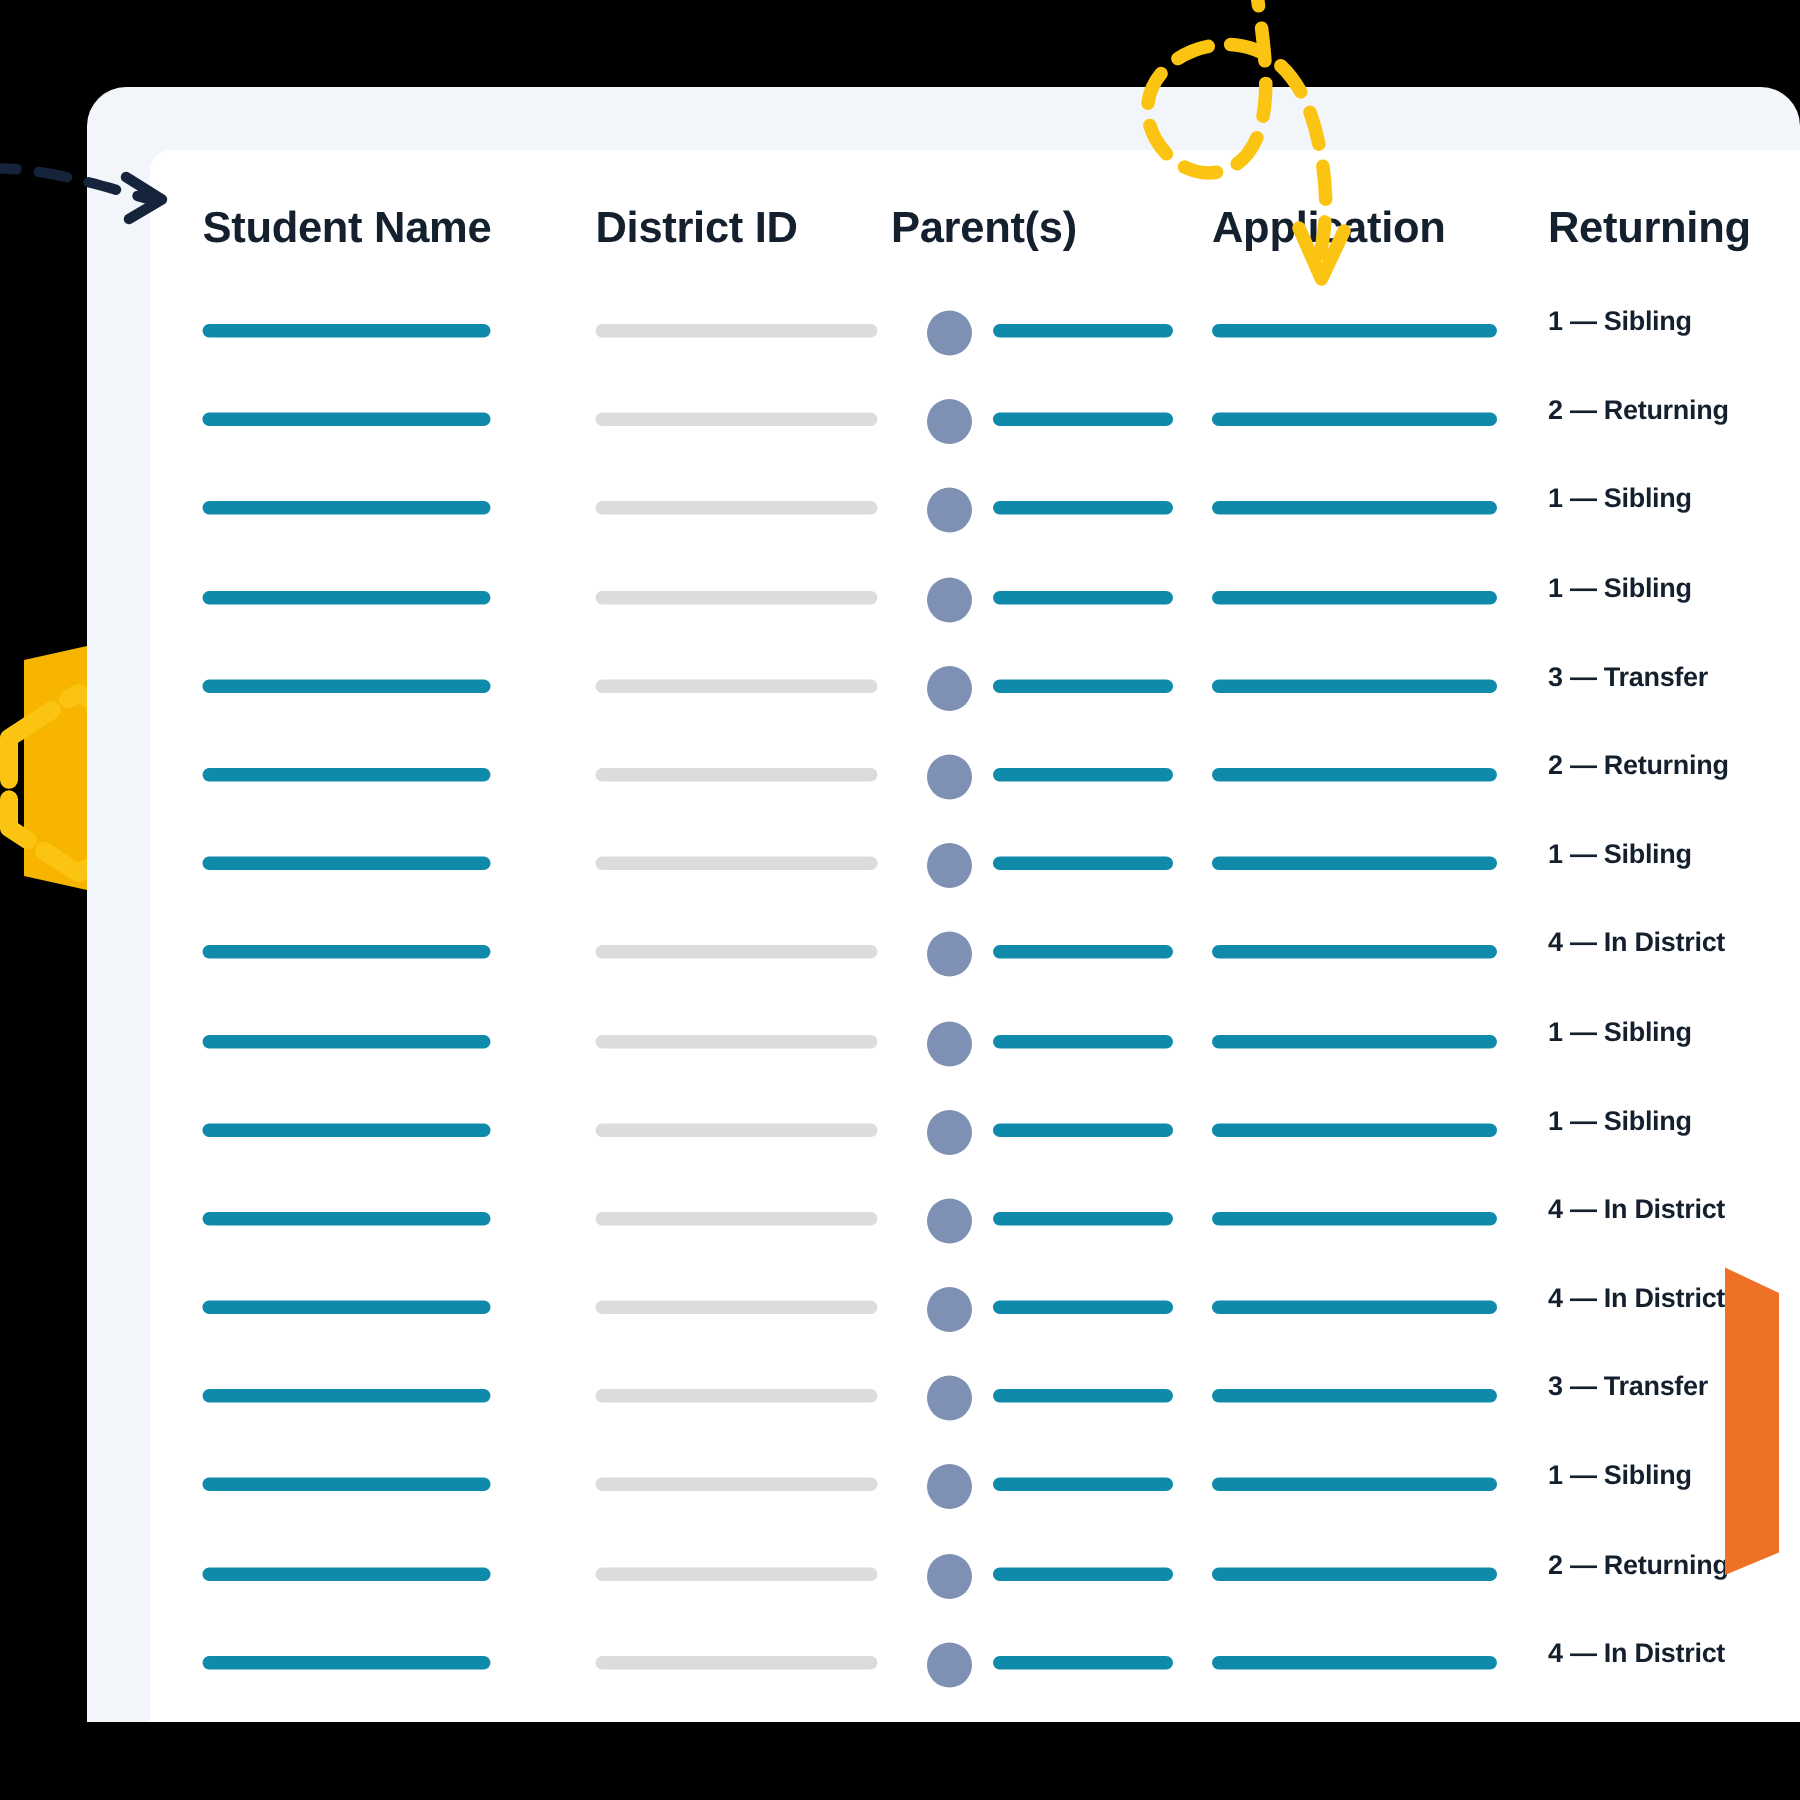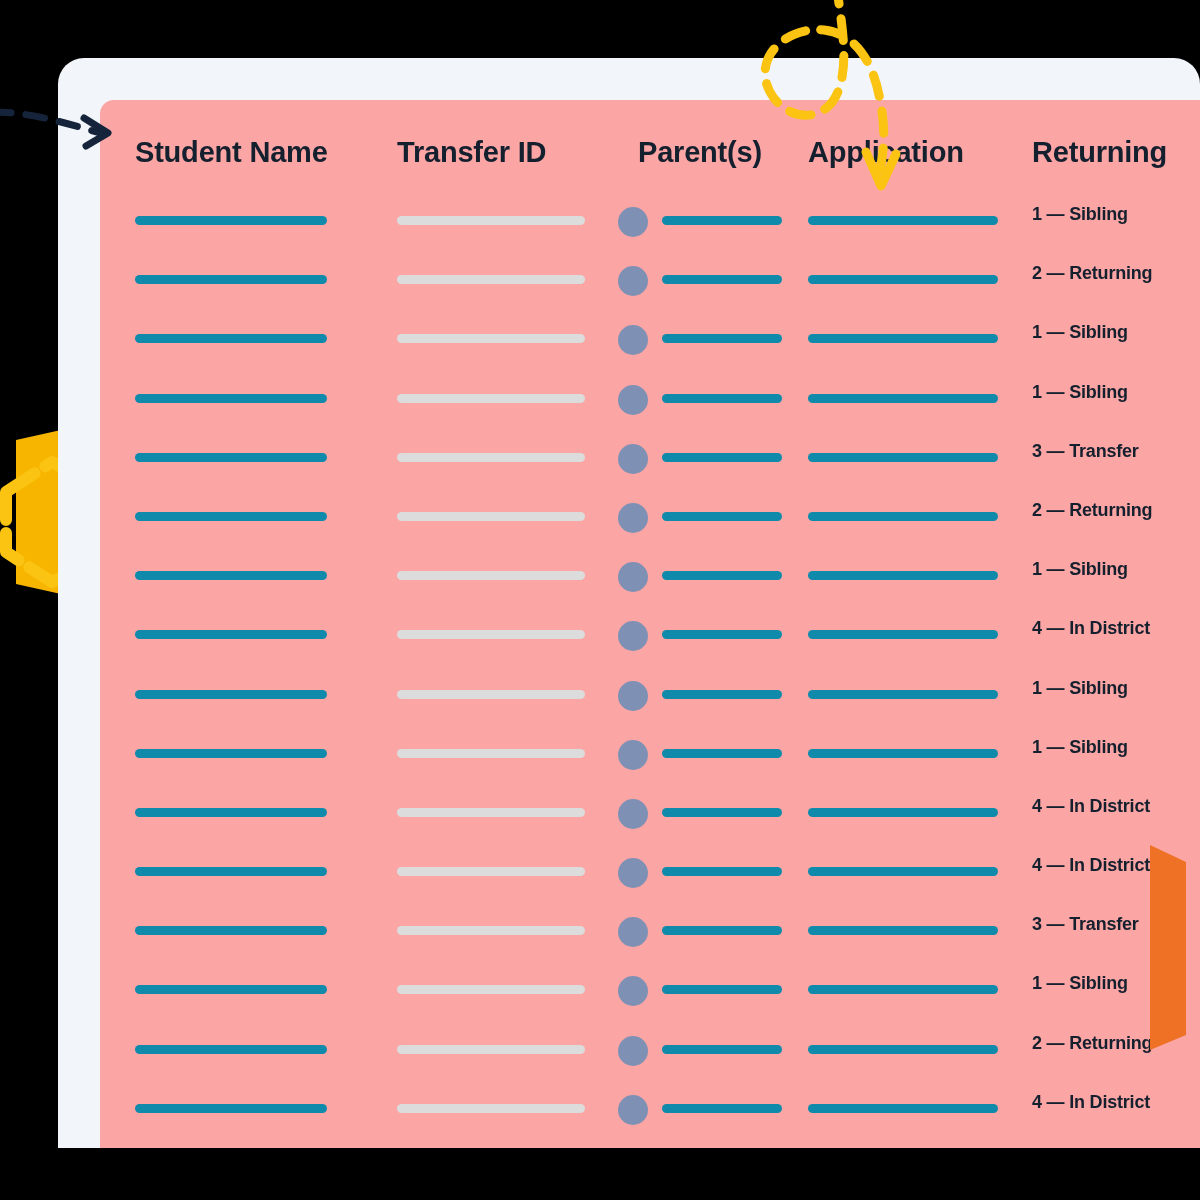--- a/index.html
+++ b/index.html
@@ -25,21 +25,21 @@
     border-top-left-radius:26px;
     border-top-right-radius:26px;
     z-index:10;
   }
 
   
   #inner-card{
     position:absolute;
     left:100px;top:100px;
     width:1100px;height:1048px;
-    background:#fca5a5;
+    background:#ffffff;
     border-top-left-radius:14px;
     z-index:20;
     overflow:hidden;
   }
 
   
   #table-header{
     position:absolute;
     left:0;top:0;
     width:1100px;height:100px;
@@ -48,21 +48,21 @@
     position:absolute;
     top:36px;
     font-size:29px;
     font-weight:bold;
     color:#14202E;
     letter-spacing:-0.2px;
     white-space:nowrap;
   }
   .col-head.c0{left:35px;}
   .col-head.c1{left:297px;}
-  .col-head.c2{left:538px;}
+  .col-head.c2{left:494px;}
   .col-head.c3{left:708px;}
   .col-head.c4{left:932px;}
 
   
   #table-body{
     position:absolute;
     left:0;top:100px;
     width:1100px;
   }
   .row{
@@ -118,21 +118,21 @@
 
   <path d="M 6 492 L 52 462 L 108 492 L 108 552 L 52 582 L 6 552 Z" fill="none" stroke="#FBC412" stroke-width="12" stroke-dasharray="34 13" stroke-linecap="round" stroke-linejoin="round"></path>
 </svg>
 
 <div id="outer-card"></div>
 
 <div id="inner-card">
 
   <div id="table-header">
     <div class="col-head c0">Student Name</div>
-    <div class="col-head c1">Transfer ID</div>
+    <div class="col-head c1">District ID</div>
     <div class="col-head c2">Parent(s)</div>
     <div class="col-head c3">Application</div>
     <div class="col-head c4">Returning</div>
   </div>
 
   <div id="table-body">
       <div class="row">
         <div class="cell c-name">
           <span class="bar teal"></span>
         </div>

